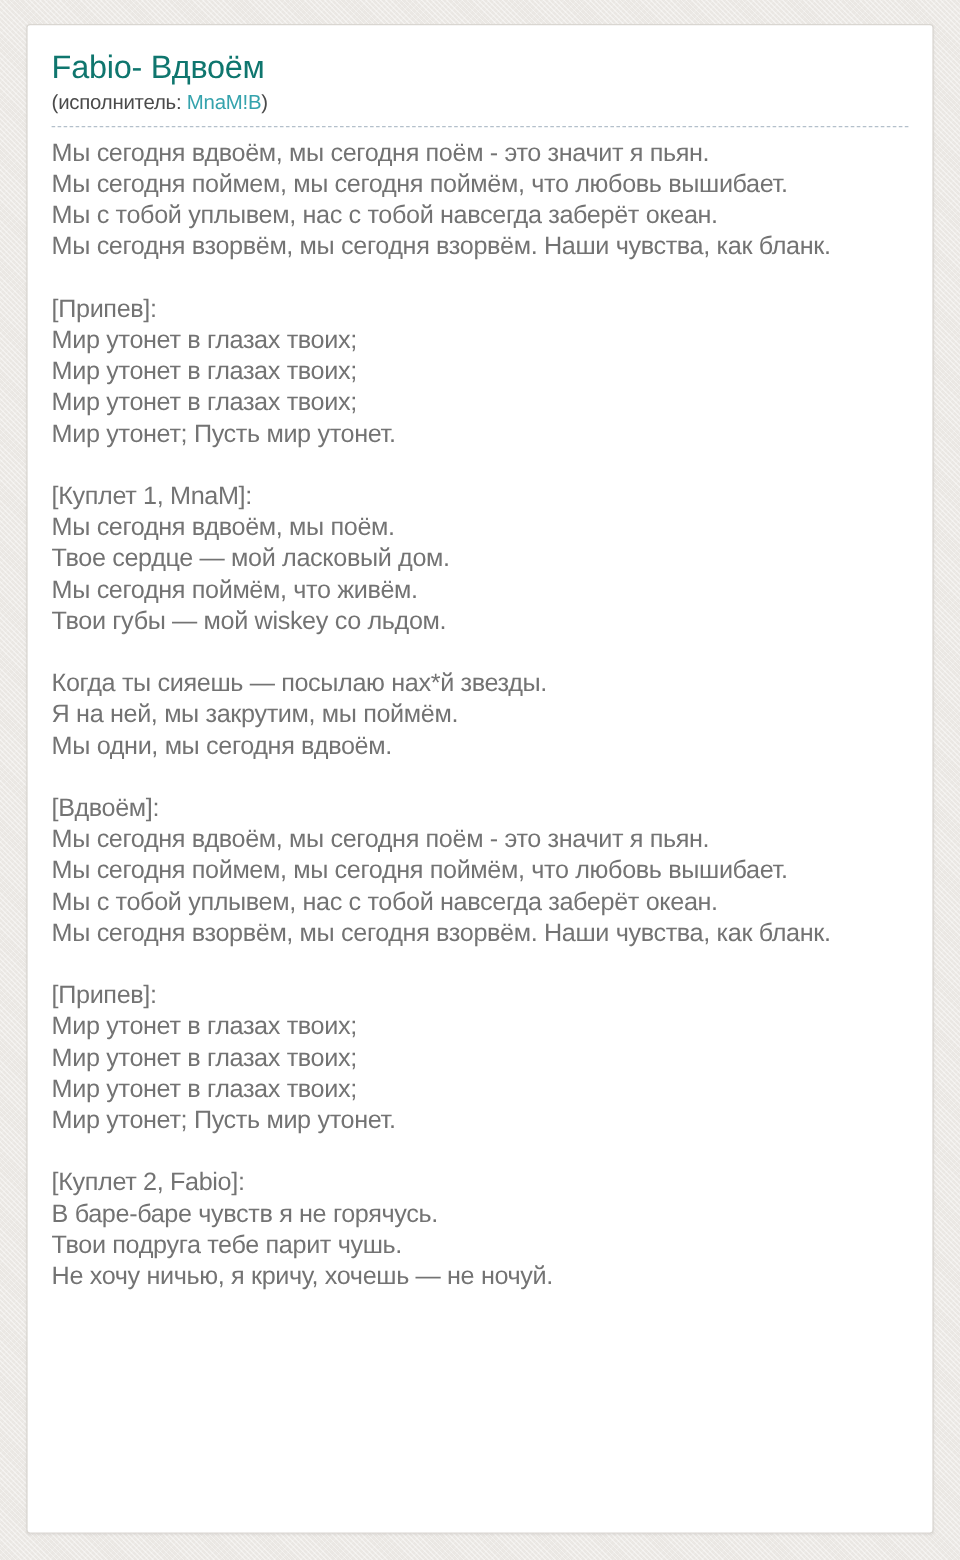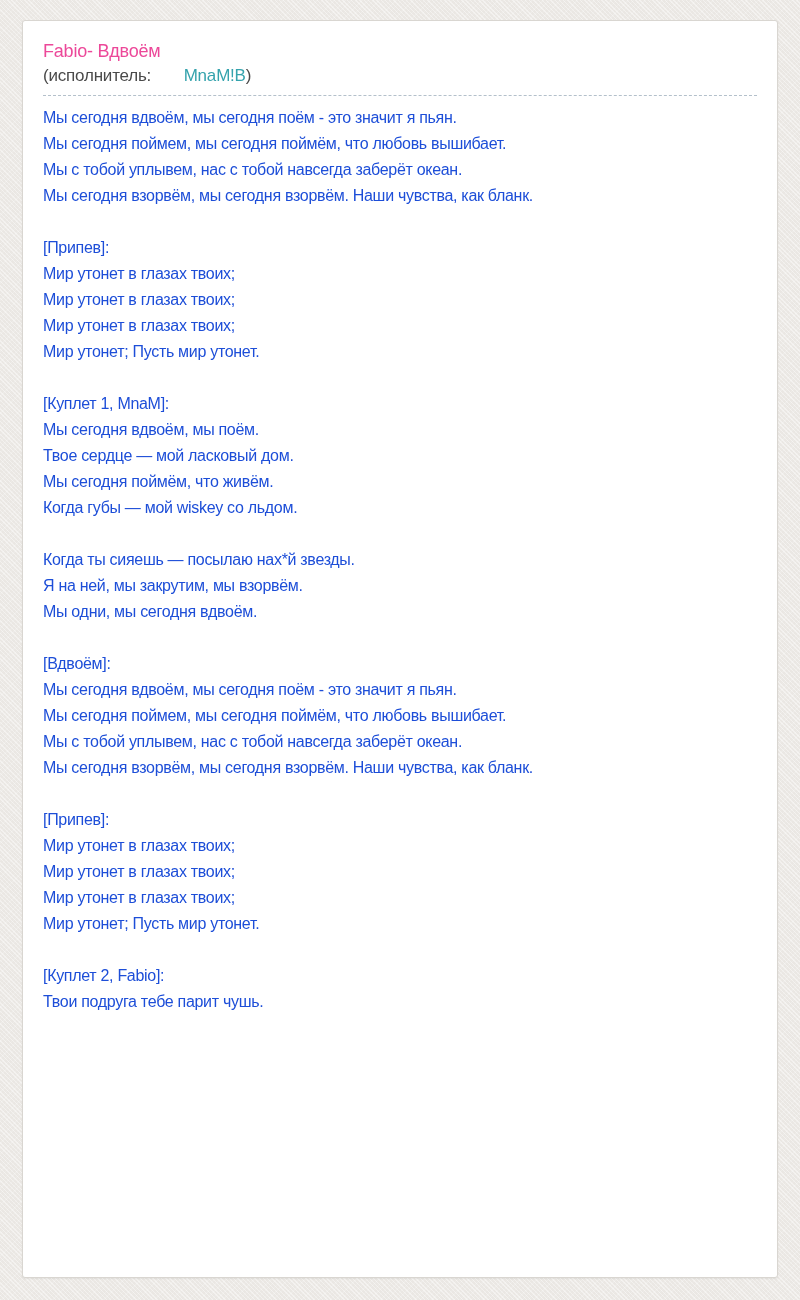--- a/index.html
+++ b/index.html
@@ -24,42 +24,41 @@
     width: 756px;
     min-height: 1258px;
     background: #ffffff;
     border: 1px solid #d9d6d1;
     border-radius: 3px;
     box-shadow: 0 1px 2px rgba(0,0,0,0.06);
     padding: 20px 20px 34px 20px;
   }
   .page-title {
     margin: 0 0 4px 0;
-    font-size: 18px;
+    font-size: 27px;
     font-weight: 400;
     letter-spacing: -0.2px;
-    color: #ec4899;
+    color: #0f766e;
   }
   .subtitle {
     font-size: 17px;
     color: #4a4a4a;
     letter-spacing: -0.2px;
     padding-bottom: 9px;
     border-bottom: 1px dashed #b4c0cb;
     margin-bottom: 9px;
   }
   .artist-link {
     color: #35a3ad;
     text-decoration: none;
     cursor: pointer;
-    margin-left: 28px;
   }
   .lyrics {
-    color: #1d4ed8;
-    font-size: 16px;
+    color: #737373;
+    font-size: 21px;
     line-height: 26px;
     letter-spacing: -0.3px;
   }
   .stanza {
     margin: 0 0 26px 0;
   }
   .stanza:last-child {
     margin-bottom: 0;
   }
   .line {
@@ -88,39 +87,41 @@
         <div class="line">Мир утонет в глазах твоих;</div>
         <div class="line">Мир утонет в глазах твоих;</div>
         <div class="line">Мир утонет в глазах твоих;</div>
         <div class="line">Мир утонет; Пусть мир утонет.</div>
       </div>
       <div class="stanza">
         <div class="line">[Куплет 1, MnaM]:</div>
         <div class="line">Мы сегодня вдвоём, мы поём.</div>
         <div class="line">Твое сердце — мой ласковый дом.</div>
         <div class="line">Мы сегодня поймём, что живём.</div>
-        <div class="line">Когда губы — мой wiskey со льдом.</div>
+        <div class="line">Твои губы — мой wiskey со льдом.</div>
       </div>
       <div class="stanza">
         <div class="line">Когда ты сияешь — посылаю нах*й звезды.</div>
-        <div class="line">Я на ней, мы закрутим, мы взорвём.</div>
+        <div class="line">Я на ней, мы закрутим, мы поймём.</div>
         <div class="line">Мы одни, мы сегодня вдвоём.</div>
       </div>
       <div class="stanza">
         <div class="line">[Вдвоём]:</div>
         <div class="line">Мы сегодня вдвоём, мы сегодня поём - это значит я пьян.</div>
         <div class="line">Мы сегодня поймем, мы сегодня поймём, что любовь вышибает.</div>
         <div class="line">Мы с тобой уплывем, нас с тобой навсегда заберёт океан.</div>
         <div class="line">Мы сегодня взорвём, мы сегодня взорвём. Наши чувства, как бланк.</div>
       </div>
       <div class="stanza">
         <div class="line">[Припев]:</div>
         <div class="line">Мир утонет в глазах твоих;</div>
         <div class="line">Мир утонет в глазах твоих;</div>
         <div class="line">Мир утонет в глазах твоих;</div>
         <div class="line">Мир утонет; Пусть мир утонет.</div>
       </div>
       <div class="stanza">
         <div class="line">[Куплет 2, Fabio]:</div>
+        <div class="line">В баре-баре чувств я не горячусь.</div>
         <div class="line">Твои подруга тебе парит чушь.</div>
+        <div class="line">Не хочу ничью, я кричу, хочешь — не ночуй.</div>
       </div>
     </div>
 </div>
 
 </body></html>

